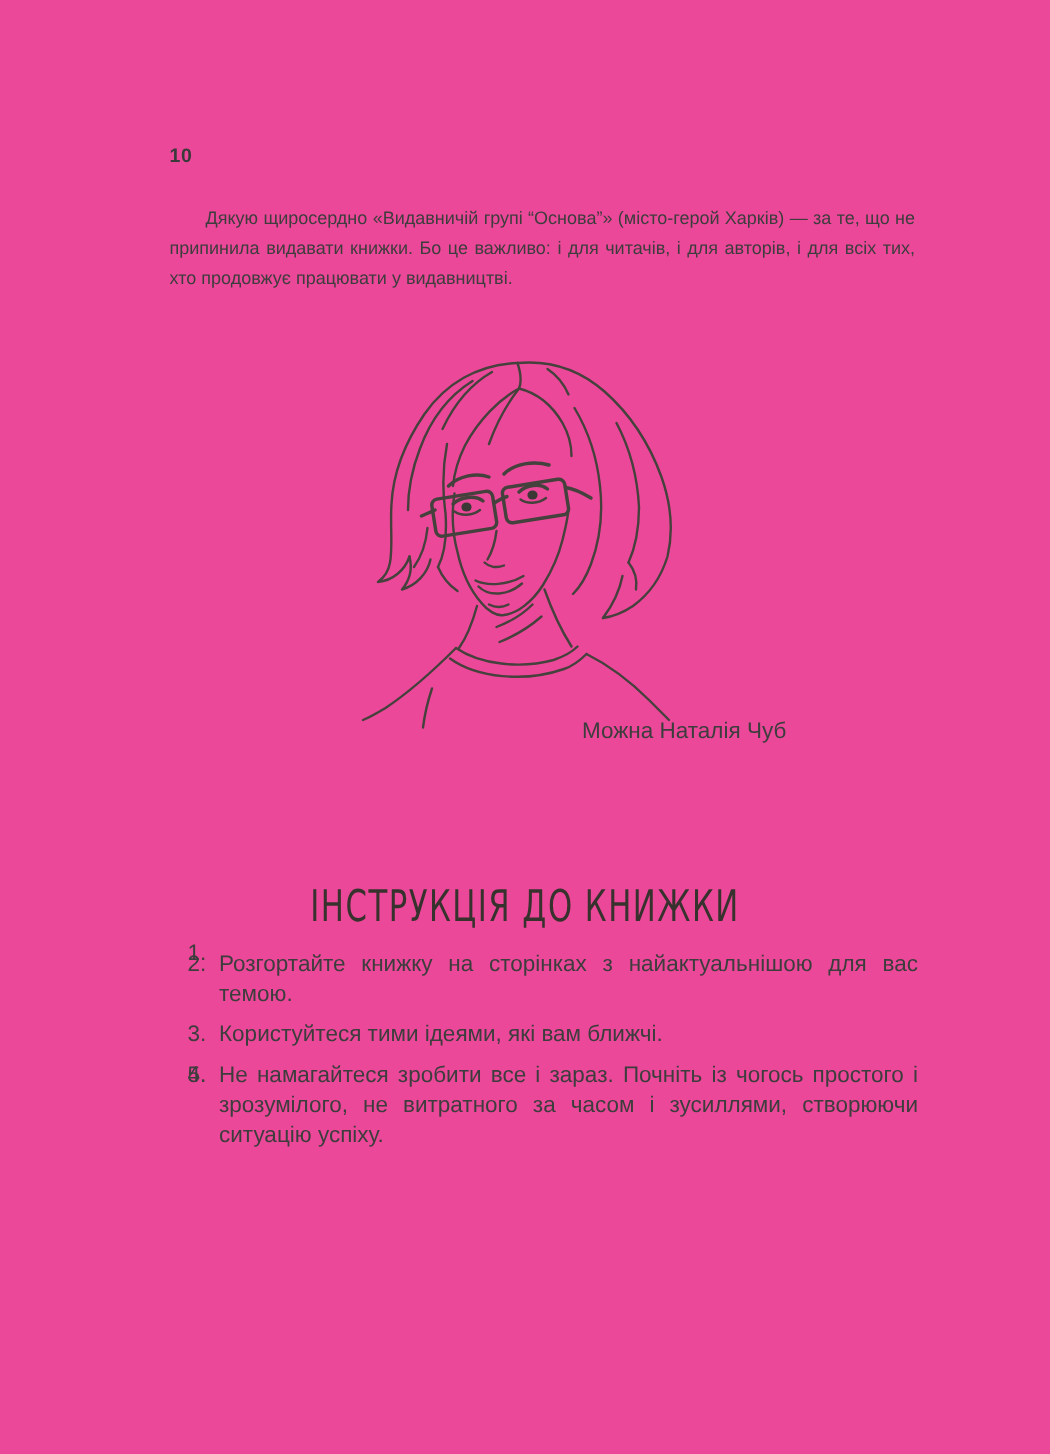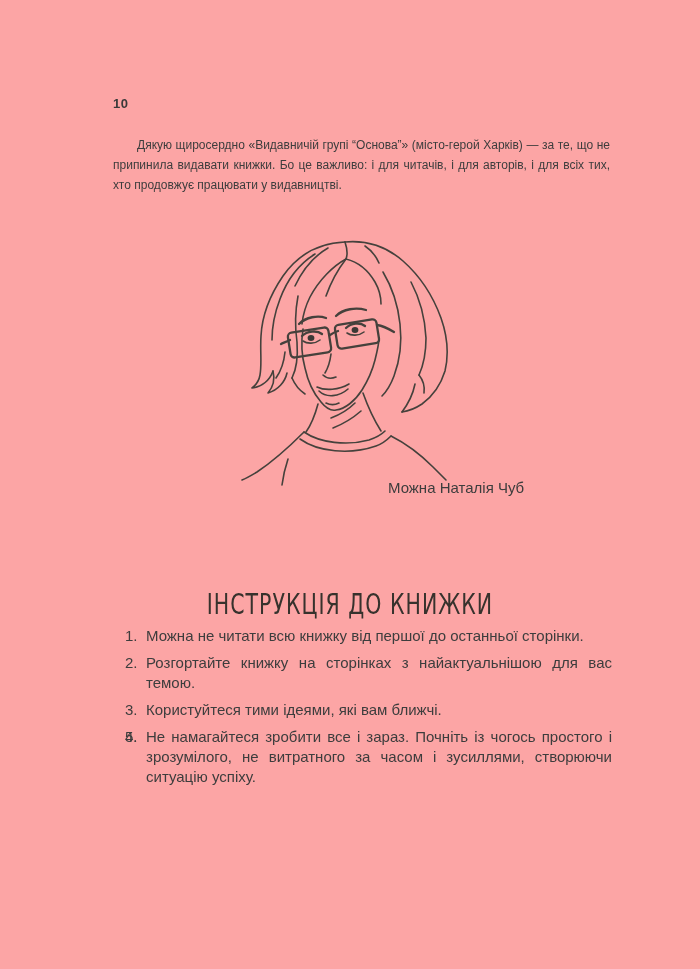--- a/index.html
+++ b/index.html
@@ -1,17 +1,17 @@
 <!DOCTYPE html>
 <html><head>
 <meta charset="utf-8">
 <style>
   html,body { margin:0; padding:0; background:#ffffff; }
   .page {
-    position:relative; width:700px; height:969px; background:#fca5a5;
+    position:relative; width:700px; height:969px; background:#ec4899;
     font-family:"Liberation Sans", sans-serif; color:#3d3d3d; overflow:hidden;
   }
   .page-number {
     position:absolute; left:113px; top:96px;
     font-size:13px; font-weight:700; letter-spacing:.5px; color:#3a3a3a;
   }
   .intro {
     position:absolute; left:113px; top:135px; width:497px; margin:0;
     font-size:12px; line-height:20px; text-align:justify; text-indent:24px;
     color:#3d3d3d;
@@ -108,21 +108,20 @@
     </svg>
   </div>
 
   <div class="caption">Можна Наталія Чуб</div>
 
   <h1 class="heading"><span class="heading-inner">ІНСТРУКЦІЯ ДО КНИЖКИ</span></h1>
 
   <ol class="instructions">
     <li>
       <span class="num">1.</span>
-      <span class="txt">Можна не читати всю книжку від першої до останньої сто­рінки.</span>
     </li>
     <li>
       <span class="num">2.</span>
       <span class="txt">Розгортайте книжку на сторінках з найактуальнішою для вас темою.</span>
     </li>
     <li>
       <span class="num">3.</span>
       <span class="txt">Користуйтеся тими ідеями, які вам ближчі.</span>
     </li>
     <li>

